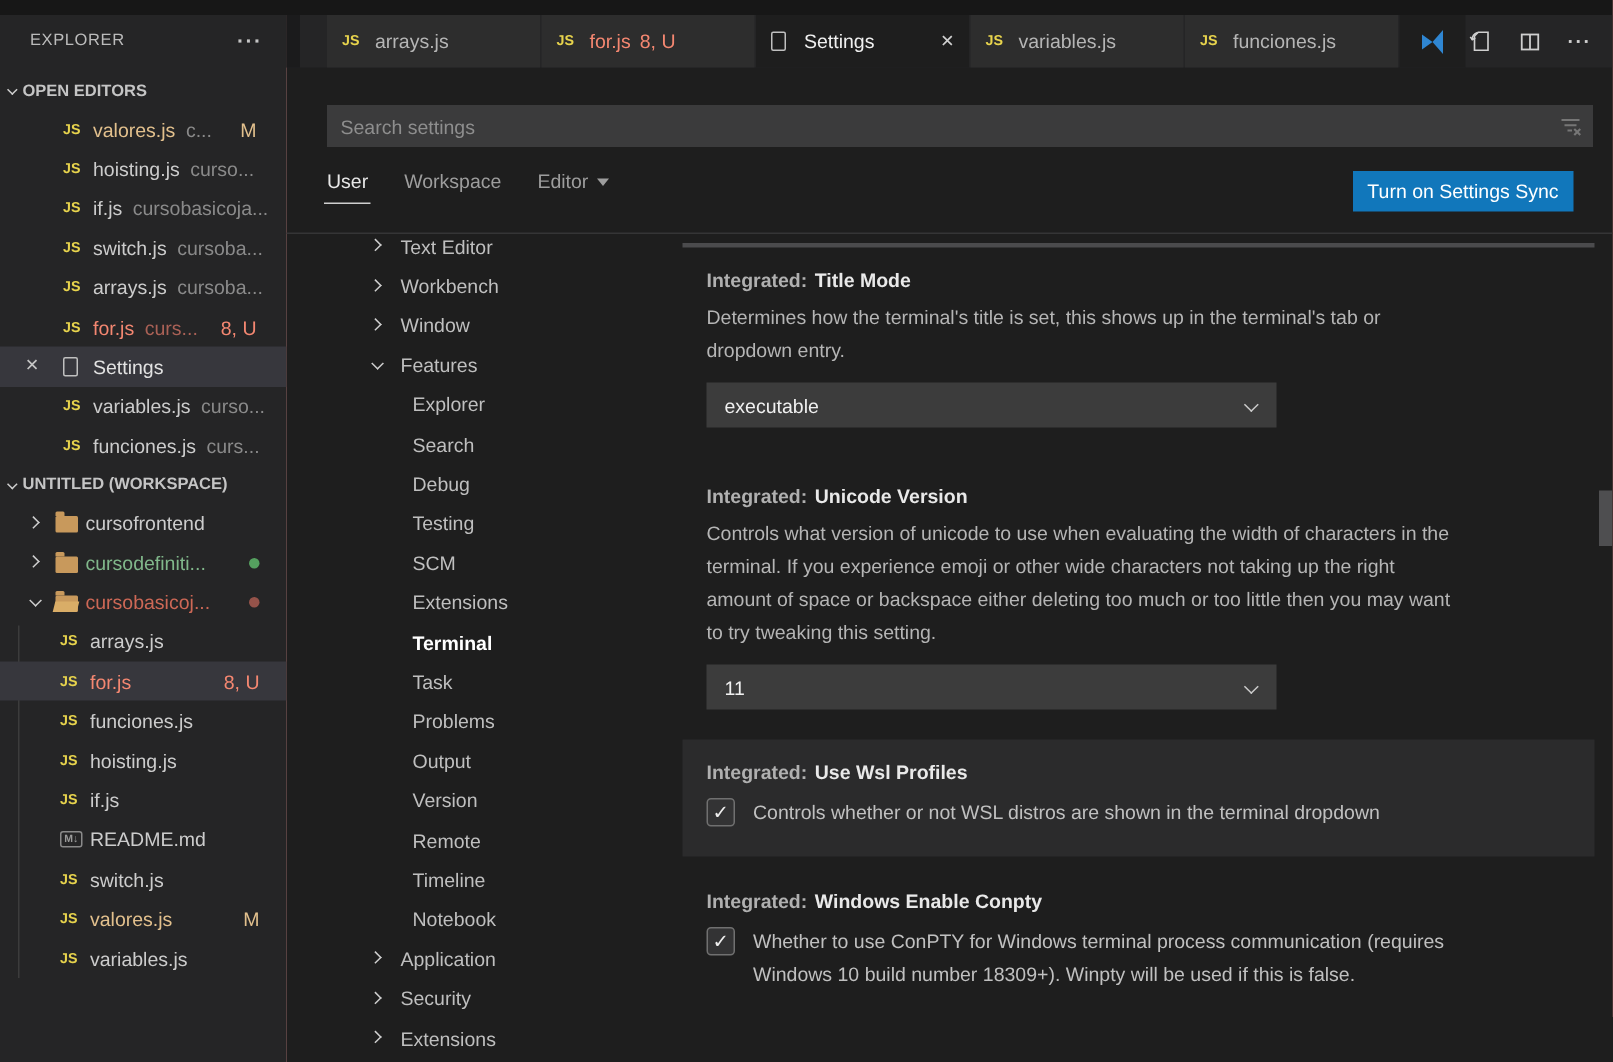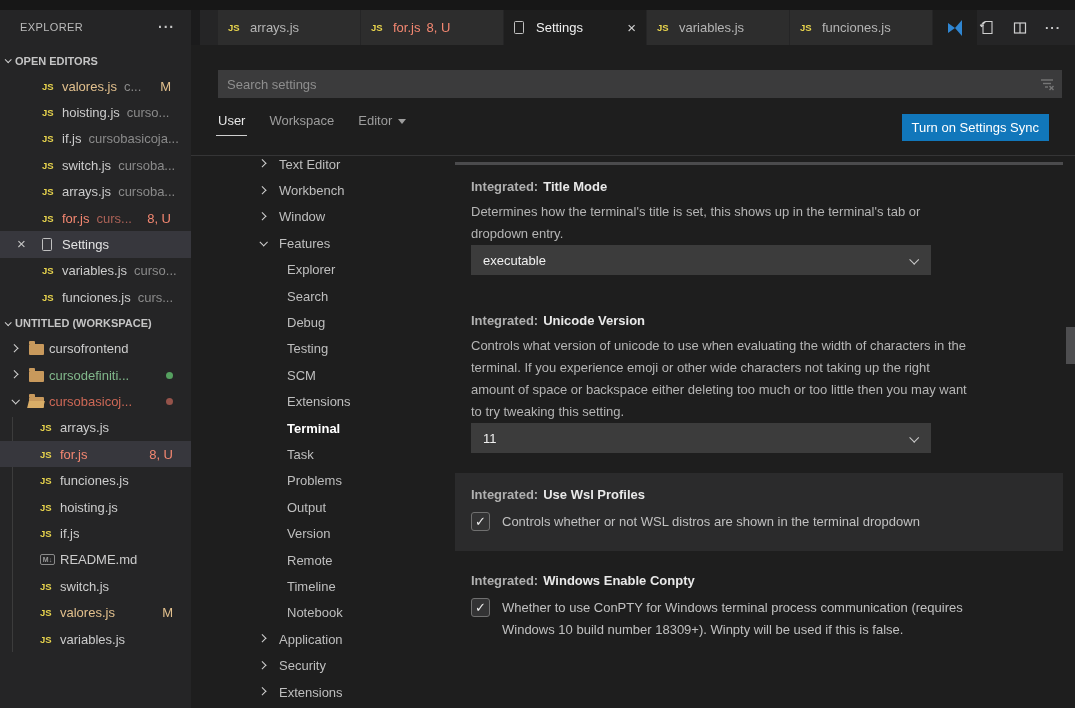--- a/index.html
+++ b/index.html
@@ -27,21 +27,21 @@
   .badge.mod{color:#e2c08d}
   .badge.err{color:#f48771}
   .c-mod{color:#e2c08d}
   .c-err{color:#f48771}
   .c-err .sfx{color:#aa6156}
   .c-green{color:#81b88b}
   .c-red{color:#cd6856}
 
   .ws-list{position:relative}
   .ws-guide{position:absolute;left:12px;top:81px;height:235px;width:1px;background:#3c3c3c}
-  .ws-row{position:relative;height:26.4px;display:flex;align-items:center;padding:0 18px 0 12px;cursor:pointer}
+  .ws-row{position:relative;height:26.4px;display:flex;align-items:center;padding:0 18px 0 20px;cursor:pointer}
   .ws-row .chevslot{width:17px;flex:none;display:flex;align-items:center}
   .ws-row.child{padding-left:40px}
   .ws-row.sel{background:#37373d}
   .dot{width:7px;height:7px;border-radius:50%;margin-left:auto;flex:none}
   .dot.green{background:#55a05f}
   .dot.red{background:#95534a}
 
   
   .main{position:absolute;left:191px;top:10px;right:0;bottom:0;background:#1e1e1e}
   .tabbar{position:absolute;left:0;top:0;right:0;height:35px;background:#252526;display:flex;align-items:stretch}
@@ -66,39 +66,39 @@
   .filter-ic{position:absolute;right:7px;top:6px;opacity:.75}
 
   .scope-row{position:absolute;top:103px;left:27px;height:30px;display:flex;align-items:flex-start;gap:24px}
   .scope{position:relative;color:#9d9d9d;cursor:pointer;display:flex;align-items:center;gap:6px}
   .scope.active{color:#e7e7e7}
   .scope.active::after{content:"";position:absolute;left:-2px;right:-2px;bottom:-8px;height:1.5px;background:#cfcfcf}
   .caret{width:0;height:0;border-left:4px solid transparent;border-right:4px solid transparent;border-top:5px solid #9d9d9d;margin-top:2px}
   .sync-btn{position:absolute;top:104px;right:26px;height:27px;background:#1177bb;color:#ffffff;border:0;font-size:13px;padding:0 10px;font-family:"Liberation Sans",sans-serif;cursor:pointer}
 
   .settings-body{position:absolute;top:145px;left:0;right:0;bottom:0;overflow:hidden;border-top:1px solid #353536}
-  .toc{position:absolute;top:-5px;left:12px;width:264px}
+  .toc{position:absolute;top:-5px;left:0;width:264px}
   .toc-row{height:26.4px;display:flex;align-items:center;padding-left:57px;color:#bfbfbf;cursor:pointer}
   .toc-row .chevslot{width:19px;flex:none;display:flex;align-items:center}
   .toc-row.child{padding-left:84px}
   .toc-row.active{font-weight:700;color:#ffffff}
 
   .content{position:absolute;left:264px;top:0;right:12px;bottom:0}
   .topline{height:3px;background:#4b4b4d;margin-top:6px}
   .section{padding:0 16px}
   .content > div:nth-child(2){margin-top:14px}
   .content > div:nth-child(3){margin-top:38px}
   .content > div:nth-child(4){margin-top:20px}
   .content > div:nth-child(5){margin-top:22px}
   .section.card{background:#2b2b2c;padding-top:14px;padding-bottom:18px}
   .s-title{font-size:13px}
   .s-prefix{color:#b0b0b0;font-weight:600;margin-right:5px}
   .s-name{color:#e9e9e9;font-weight:700}
   .s-desc{margin-top:7px;line-height:22px;max-width:505px;color:#b5b5b5}
-  .s-select{margin-top:0;width:460px;height:30px;background:#3c3c3c;display:flex;align-items:center;padding:0 12px;color:#f0f0f0;cursor:pointer;position:relative}
+  .s-select{margin-top:10px;width:380px;height:30px;background:#3c3c3c;display:flex;align-items:center;padding:0 12px;color:#f0f0f0;cursor:pointer;position:relative}
   .sel-chev{position:absolute;right:14px;width:7px;height:7px;border-color:#cccccc}
   .s-chkrow{margin-top:9px;display:flex;align-items:flex-start}
   .chkbox{width:19px;height:19px;flex:none;border:1px solid #707070;background:#333334;border-radius:3px;margin-right:12px;margin-top:1px;display:flex;align-items:center;justify-content:center;cursor:pointer}
   .chk{color:#eeeeee;font-size:13px}
   .chk-text{color:#c0c0c0;line-height:22px;max-width:465px}
 
   .scrollbar-thumb{position:absolute;right:0;top:327px;width:9px;height:37px;background:#4e4e50;cursor:pointer}
 
   svg{display:block}
 </style>

